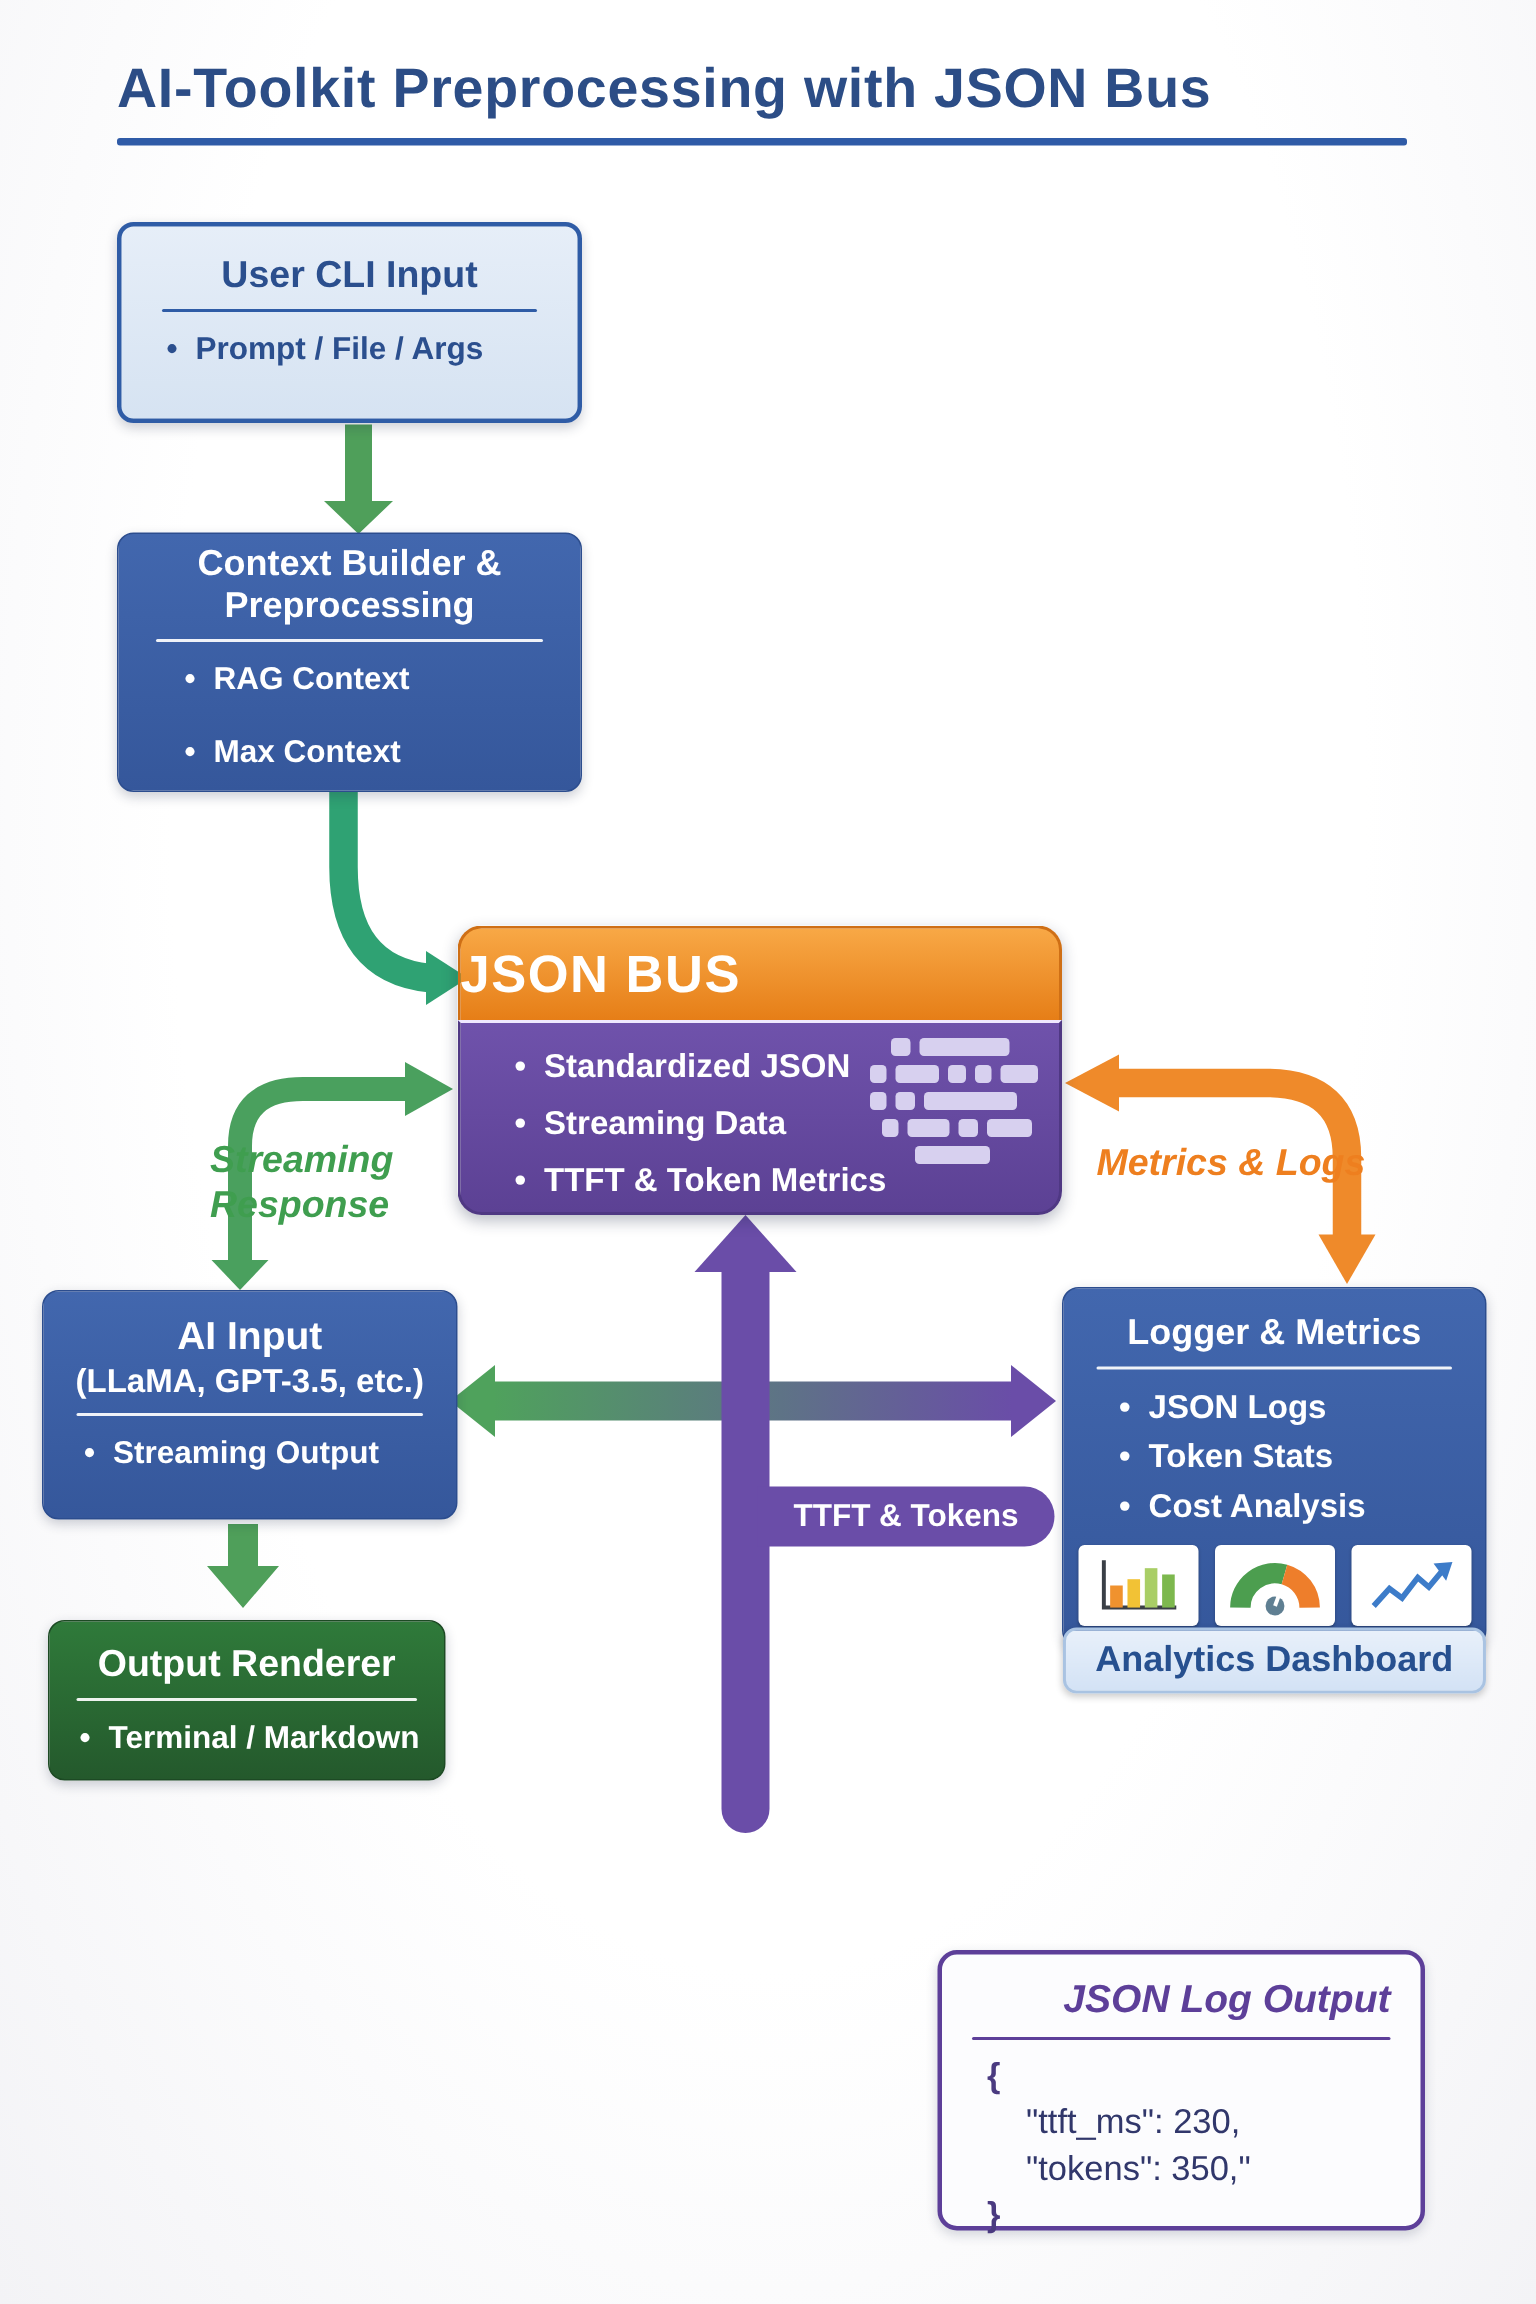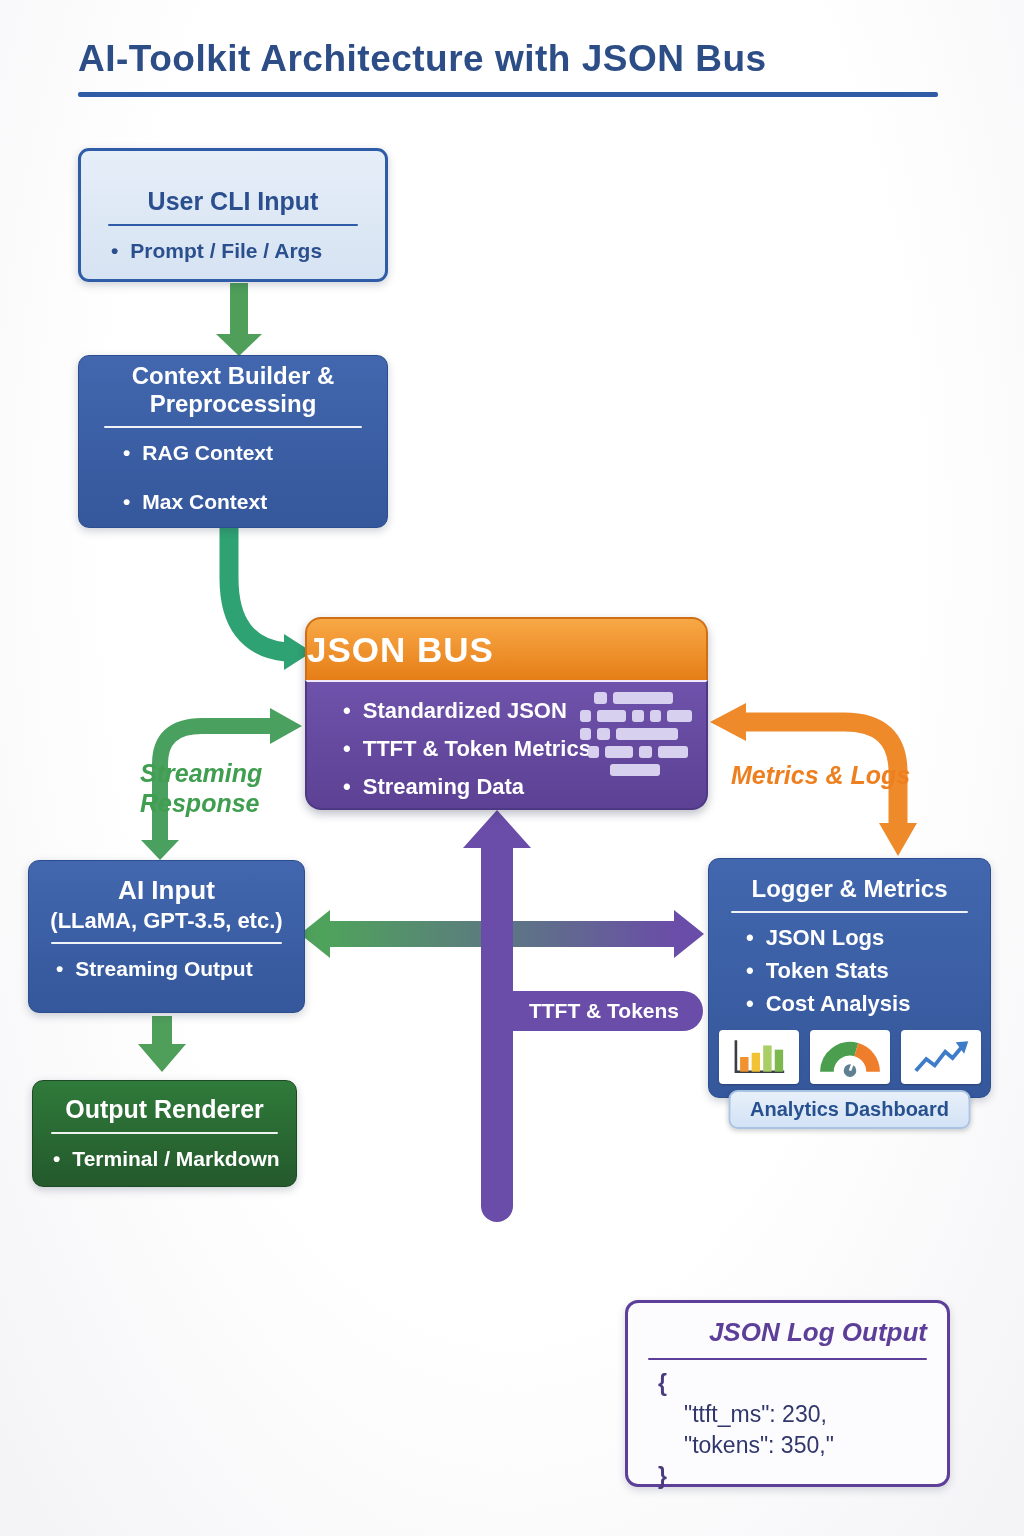--- a/index.html
+++ b/index.html
@@ -46,37 +46,37 @@
   .edge-label{font-weight:bold;font-style:italic;font-size:25px;line-height:30px;}
   .lbl-stream{left:140px;top:758px;width:140px;color:#3f9e4f;}
   .lbl-metrics{left:731px;top:760px;width:220px;color:#ee7f1f;}
   .lbl-ttft{left:505px;top:991px;width:198px;height:40px;background:#6a4da8;border-radius:0 20px 20px 0;
     color:#fff;font-weight:bold;font-size:21px;display:flex;align-items:center;justify-content:center;z-index:3;}
   
   .mini-row{display:flex;gap:11px;justify-content:center;margin-top:10px;}
   .mini-card{width:80px;height:54px;background:#fff;border-radius:4px;display:flex;align-items:center;justify-content:center;box-shadow:0 1px 2px rgba(0,0,0,.25);}
   .dash-pill{position:absolute;left:50%;bottom:-32px;transform:translateX(-50%);white-space:nowrap;
     background:linear-gradient(180deg,#e8f0fa,#d3e2f5);border:2px solid #a9c3e2;border-radius:9px;
-    padding:6px 20px;color:#27508f;font-weight:bold;font-size:20px;box-shadow:0 2px 5px rgba(0,0,0,.2);}
+    padding:6px 20px;color:#27508f;font-weight:bold;font-size:24px;box-shadow:0 2px 5px rgba(0,0,0,.2);}
   
   .json-log{left:625px;top:1300px;width:325px;height:187px;background:#fcfcfe;border:3px solid #5d3f99;
     border-radius:13px;box-shadow:0 3px 8px rgba(30,40,70,.18);box-sizing:border-box;padding:14px 20px 0 20px;}
   .json-log .hd{font-size:26px;font-weight:bold;font-style:italic;color:#5d3f99;text-align:right;}
   .json-log .rule{background:#5d3f99;width:100%;margin:10px 0 8px 0;}
   .code-line{font-size:23px;line-height:31px;color:#31376b;font-weight:500;padding-left:10px;}
   .code-line.brace{color:#4a3a80;font-weight:bold;}
   .code-line.entry{padding-left:36px;}
   svg{display:block;}
 </style>
 </head>
 <body>
 
 <div id="canvas">
 
-  <div class="abs page-title">AI-Toolkit Architecture with JSON Bus</div>
+  <div class="abs page-title">AI-Toolkit Preprocessing with JSON Bus</div>
   <div class="abs title-rule"></div>
 
   <svg class="abs" style="left:0;top:0;z-index:1" width="1024" height="1536" viewBox="0 0 1024 1536">
     <defs>
       <linearGradient id="gp" x1="0" y1="0" x2="1" y2="0">
         <stop offset="0" stop-color="#4fa25c"></stop>
         <stop offset="1" stop-color="#6a4da8"></stop>
       </linearGradient>
     </defs>
 
@@ -96,41 +96,41 @@
     <rect x="328" y="921" width="348" height="26" fill="url(#gp)"></rect>
     <polygon points="330,910 330,958 300,934" fill="#4fa25c"></polygon>
     <polygon points="674,910 674,958 704,934" fill="#6a4da8"></polygon>
 
     <path d="M497,848 L497,1206" stroke="#6a4da8" stroke-width="32" stroke-linecap="round" fill="none"></path>
     <polygon points="463,848 531,848 497,810" fill="#6a4da8"></polygon>
 
     <polygon points="152,1016 172,1016 172,1044 186,1044 162,1072 138,1044 152,1044" fill="#4f9f5a"></polygon>
   </svg>
 
-  <div class="abs node box-light" style="left:78px;top:148px;width:310px;height:134px;padding-top:36px;z-index:2">
+  <div class="abs node box-light" style="left:78px;top:148px;width:310px;height:134px;padding-top:18px;z-index:2">
     <div class="hd">User CLI Input</div>
     <div class="rule"></div>
     <div class="bullet" style="padding-left:30px;">Prompt / File / Args</div>
   </div>
 
   <div class="abs node box-blue" style="left:78px;top:355px;width:310px;height:173px;padding-top:6px;z-index:2">
     <div class="hd" style="padding:0 30px;">Context Builder &amp; Preprocessing</div>
     <div class="rule"></div>
     <div class="bullet" style="padding-left:44px;">RAG Context</div>
     <div class="bullet" style="padding-left:44px;margin-top:16px;">Max Context</div>
   </div>
 
   <div class="abs bus" style="z-index:2">
     <div class="bus-header">
       <div class="hd">JSON BUS</div>
     </div>
     <div class="bus-body">
       <div class="bullet">Standardized JSON</div>
+      <div class="bullet">Streaming Data</div>
       <div class="bullet">TTFT &amp; Token Metrics</div>
-      <div class="bullet">Streaming Data</div>
       <div class="json-lines">
         <div class="row" style="margin-left:14px">
             <div class="seg" style="width:13px"></div>
             <div class="seg" style="width:60px"></div>
           </div>
         <div class="row">
             <div class="seg" style="width:11px"></div>
             <div class="seg" style="width:30px"></div>
             <div class="seg" style="width:13px"></div>
             <div class="seg" style="width:11px"></div>

